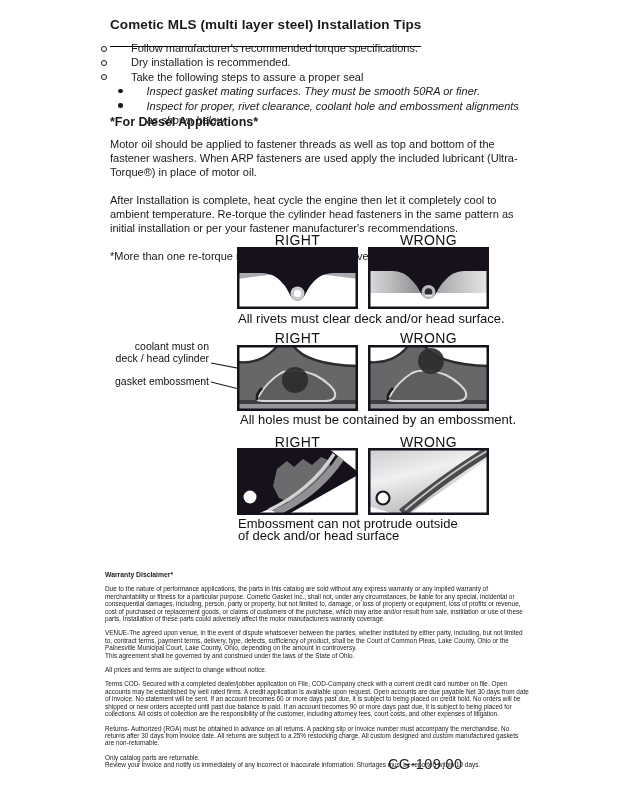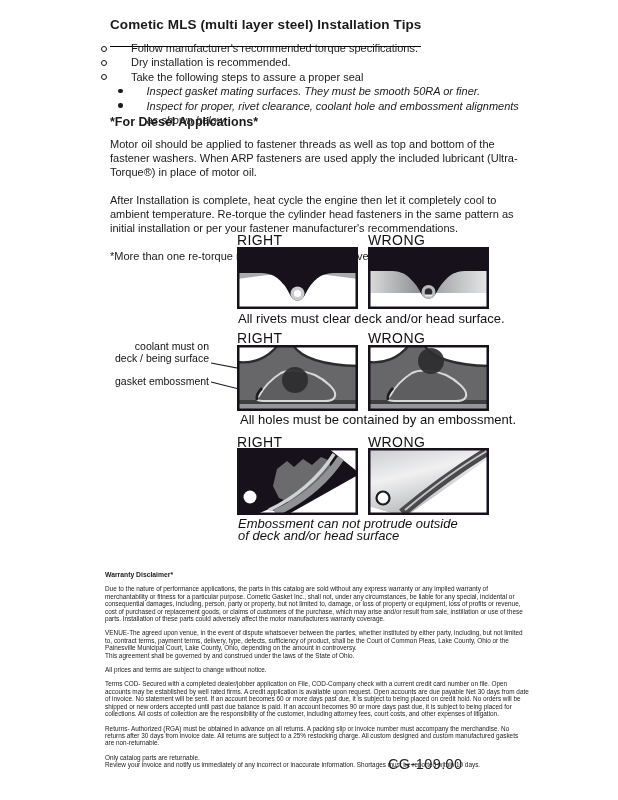--- a/index.html
+++ b/index.html
@@ -19,29 +19,29 @@
   .ob{flex:0 0 auto;width:4px;height:4px;border:1px solid #1a1a1a;border-radius:50%;margin:4.5px 4px 0 0;}
   .fb{flex:0 0 auto;width:4.5px;height:4.5px;background:#1a1a1a;border-radius:50%;margin:4.5px 4px 0 0;}
   .subtips{margin-left:17px;font-style:italic;}
   
   .diesel{position:absolute;left:110px;top:115px;width:424px;}
   .diesel h2{margin:0 0 8px 0;font-size:12.5px;font-weight:bold;}
   .diesel p{margin:0 0 14px 0;font-size:11px;line-height:14px;}
   
   .dgrow{position:absolute;left:0;width:618px;height:104px;}
   #row1{top:232px;} #row2{top:330px;} #row3{top:434px;}
-  .dg-title{position:absolute;top:0;width:121px;font-size:14px;letter-spacing:.4px;color:#111;}
+  .dg-title{position:absolute;top:0;width:121px;text-align:center;font-size:14px;letter-spacing:.4px;color:#111;}
   .dg-title.l{left:237px;} .dg-title.r{left:368px;}
   .panel{position:absolute;top:15px;width:121px;}
   #row3 .panel{top:14px;}
   .panel.l{left:237px;} .panel.r{left:368px;}
   .dg-caption{position:absolute;left:238px;font-size:13px;line-height:11.5px;color:#111;}
   #row1 .dg-caption{top:81px;}
   #row2 .dg-caption{top:84px;left:240px;}
-  #row3 .dg-caption{top:84px;width:225px;line-height:11.5px;font-style:italic;}
+  #row3 .dg-caption{top:84px;width:225px;line-height:11.5px;}
   .ann{position:absolute;text-align:right;font-size:10.5px;line-height:11.5px;color:#111;width:110px;left:99px;}
   #ann-coolant{top:11px;} #ann-emboss{top:46px;}
   .leaders{position:absolute;left:0;top:0;pointer-events:none;}
   svg{display:block;}
   
   .legal{position:absolute;left:105px;top:571px;width:424px;font-size:6.4px;line-height:7.4px;color:#1b1b1b;}
   .legal h3{margin:0 0 7px 0;font-size:6.8px;}
   .legal p{margin:0 0 7px 0;}
   .legal p.tight{margin:0;}
   
@@ -124,21 +124,21 @@
 
     <div class="dg-caption">All rivets must clear deck and/or head surface.</div>
   </div>
 
   <div class="dgrow" id="row2">
     <div class="dg-title l">RIGHT</div>
     <div class="dg-title r">WRONG</div>
 
     <div class="ann" id="ann-coolant">
       <div>coolant must on</div>
-      <div>deck / being surface</div>
+      <div>deck / head cylinder</div>
     </div>
     <div class="ann" id="ann-emboss">gasket embossment</div>
 
     <svg class="leaders" width="618" height="104">
       <line x1="211" y1="33" x2="294" y2="49" stroke="#1a1a1a" stroke-width="1.1"></line>
       <line x1="211" y1="52" x2="267" y2="66" stroke="#1a1a1a" stroke-width="1.1"></line>
     </svg>
 
     <div class="panel l">
       <svg viewBox="0 0 121 66" width="121" height="66">

